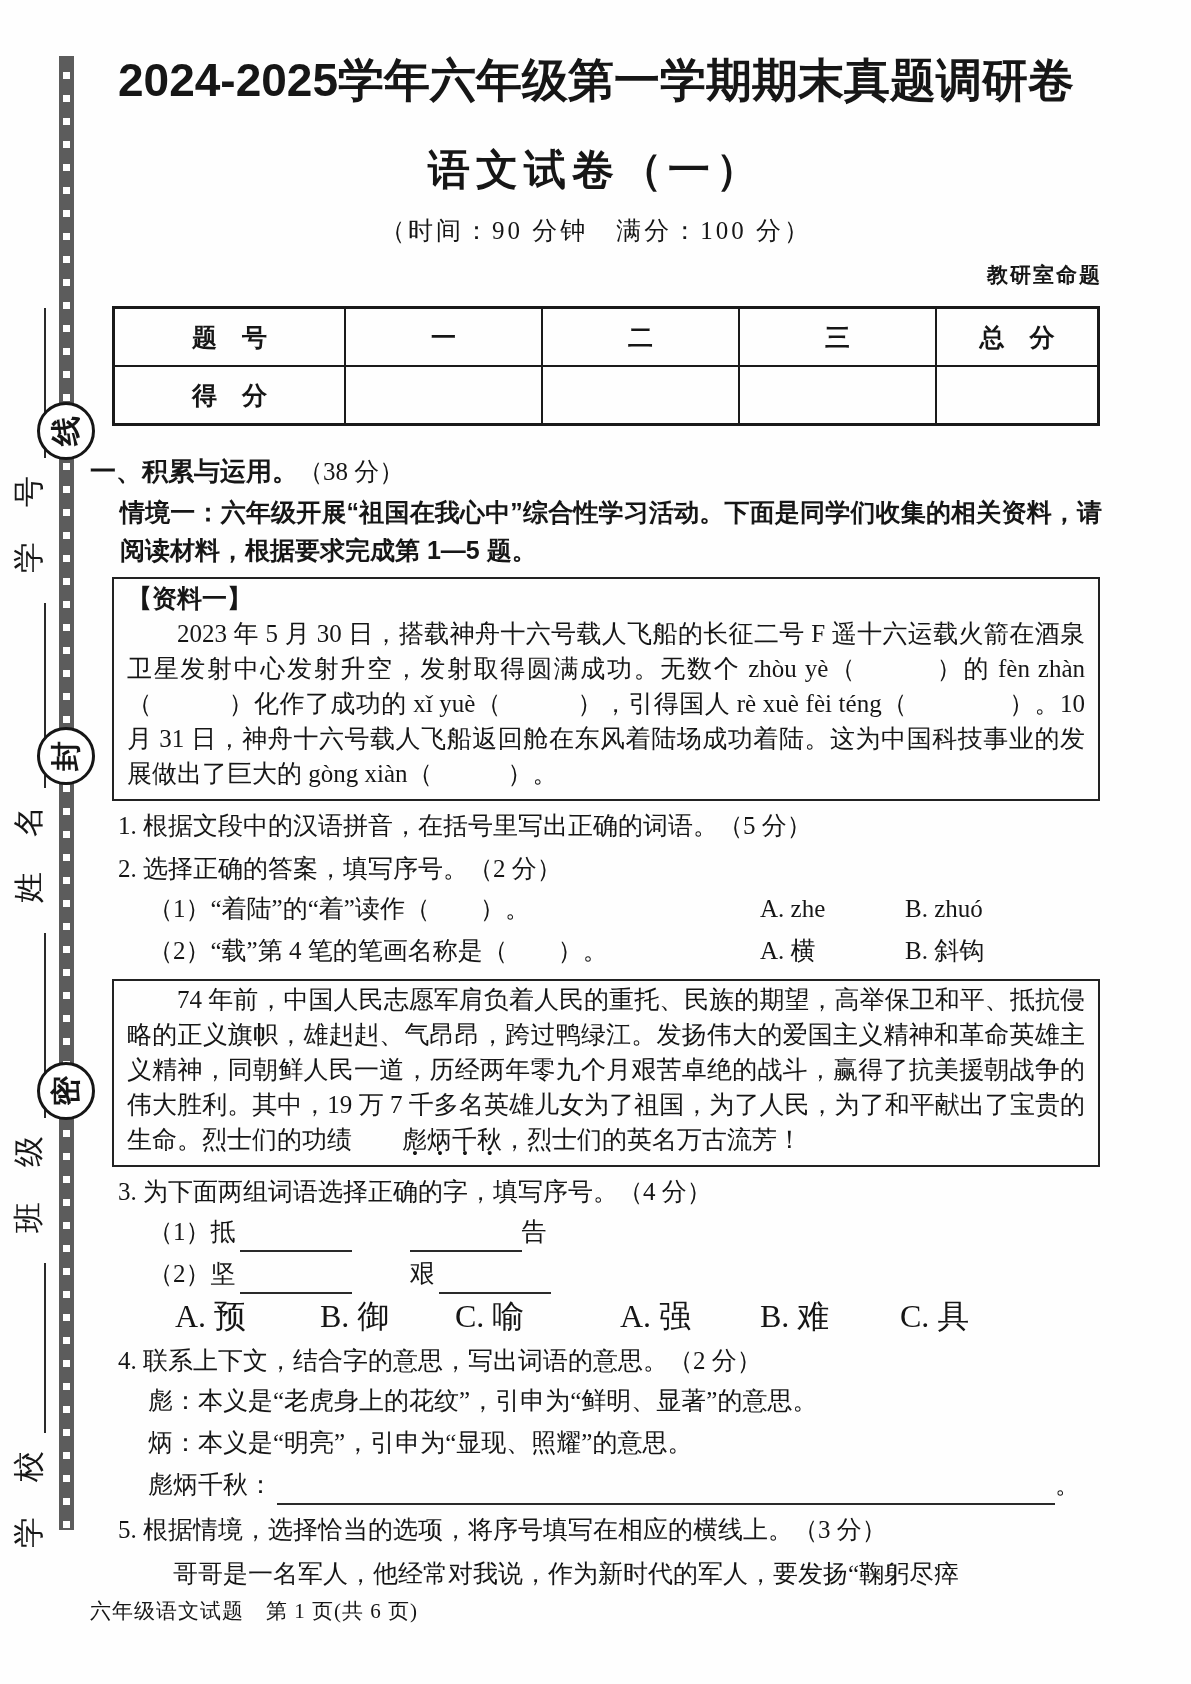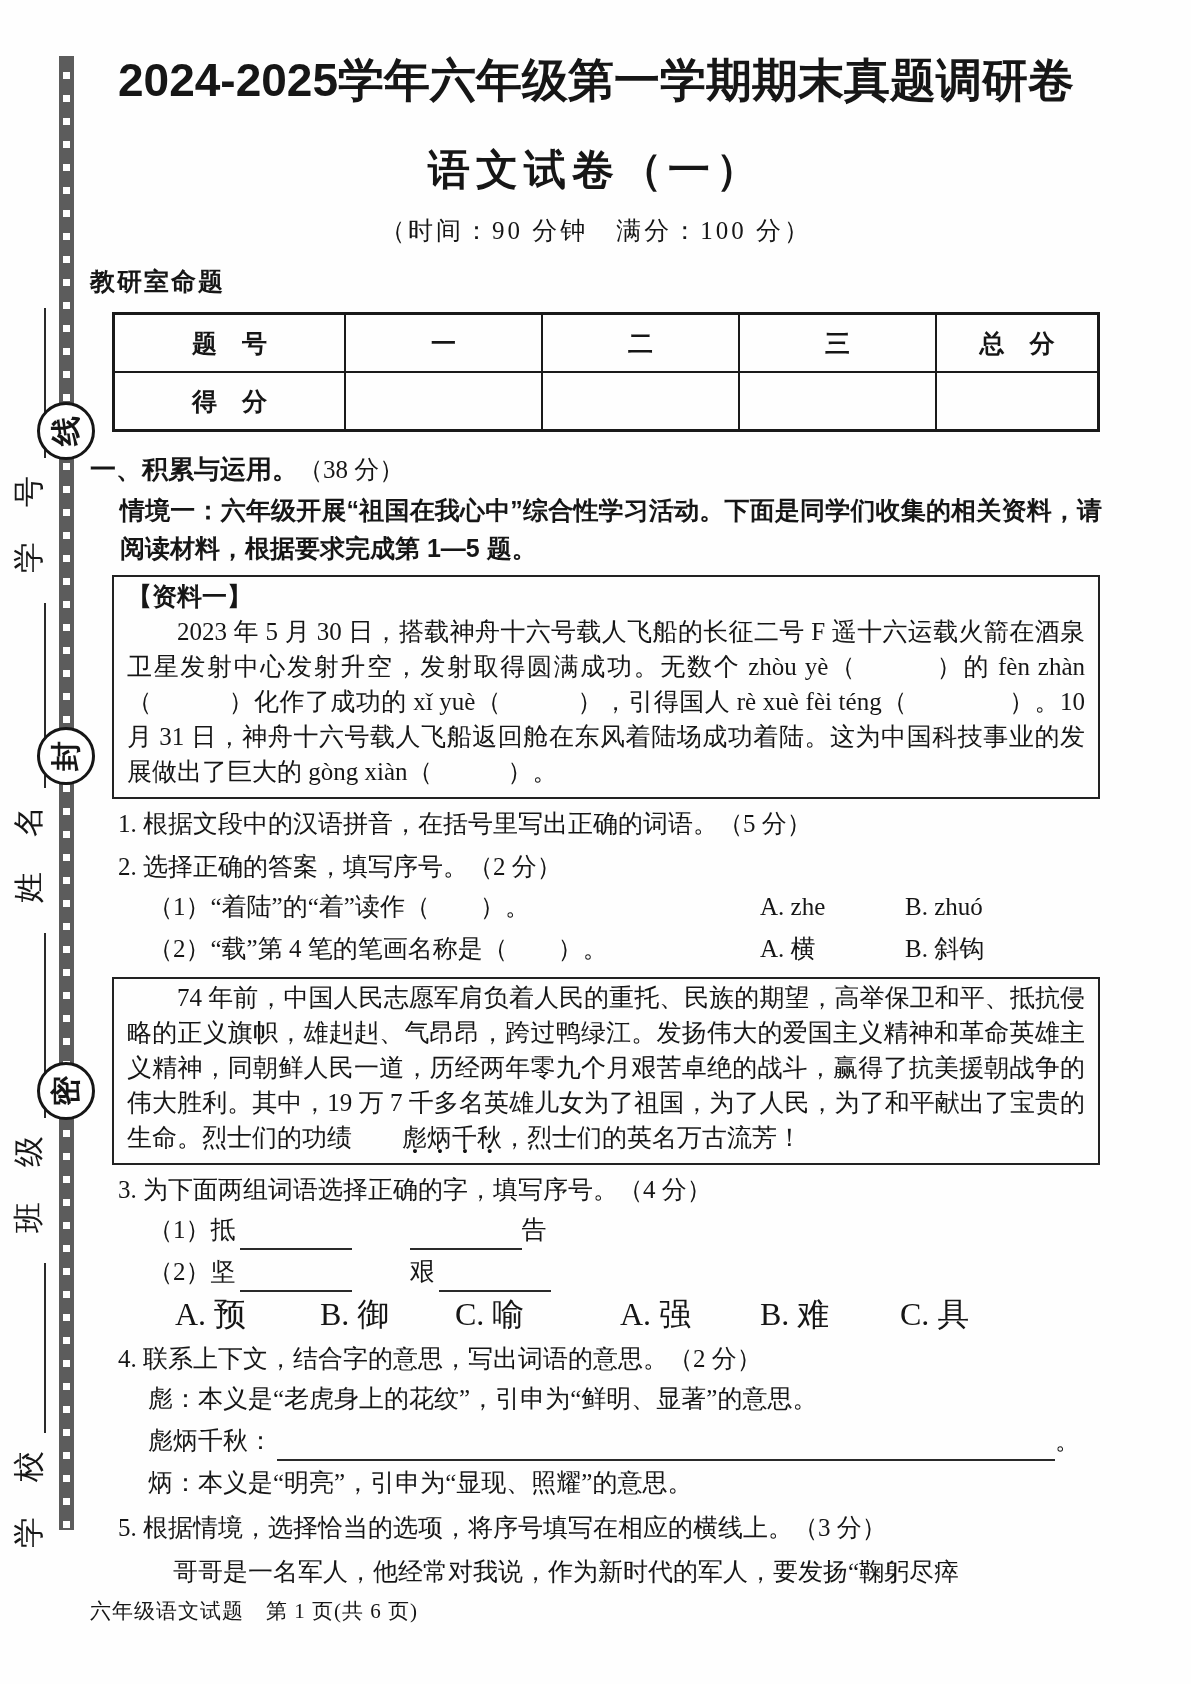--- a/index.html
+++ b/index.html
@@ -27,30 +27,30 @@
     font-size:31px;display:flex;align-items:center;}
   .seal-label{letter-spacing:2px;margin-right:16px;}
   .seal-blank{display:inline-block;height:1em;border-bottom:2px solid #2a2a2a;margin-right:30px;}
   .sb1{width:170px;} .sb2{width:185px;} .sb3{width:185px;} .sb4{width:150px;}
 
   
   .content{position:absolute;left:90px;top:0;width:1012px;}
   .page-title{margin:52px 0 0 0;text-align:center;font-size:46px;line-height:56px;letter-spacing:0px;}
   .paper-subtitle{margin:38px 0 12px 0;text-align:center;font-size:42px;line-height:48px;letter-spacing:6px;}
   .meta-line{margin-top:22px;text-align:center;font-size:25px;line-height:30px;letter-spacing:3px;}
-  .setter-line{margin-top:18px;text-align:left;font-size:25px;line-height:34px;letter-spacing:2px;}
+  .setter-line{margin-top:12px;text-align:right;font-size:21px;line-height:34px;letter-spacing:2px;}
 
   table.score-table{margin:14px 0 0 22px;width:988px;border-collapse:collapse;table-layout:fixed;}
   table.score-table td{border:2px solid #1a1a1a;text-align:center;font-size:25px;height:54px;}
   table.score-table{border:3px solid #1a1a1a;}
   td.tlabel{font-family:"Liberation Sans","DejaVu Sans",sans-serif;font-weight:bold;}
   tr.hdr td{font-family:"Liberation Sans","DejaVu Sans",sans-serif;font-weight:bold;}
   col.c0{width:23.5%;} col.c1{width:20%;} col.c2{width:20%;} col.c3{width:20%;} col.c4{width:16.5%;}
 
-  .sec-heading{margin:20px 0 0 0;font-size:26px;line-height:34px;}
+  .sec-heading{margin:28px 0 0 0;font-size:26px;line-height:34px;}
   .sec-heading .score{font-family:"Liberation Serif",serif;font-weight:normal;font-size:25px;}
   .intro{margin:4px 0 0 30px;font-size:25px;line-height:38px;text-align:justify;}
 
   .material{margin:8px 0 0 22px;width:958px;border:2px solid #222;padding:1px 13px 8px 13px;}
   .mat-label{font-size:25px;line-height:36px;}
   .mat-body{margin:0;font-size:25px;line-height:35px;text-align:justify;text-indent:2em;}
 
   .q{margin:6px 0 0 28px;font-size:25px;line-height:37px;}
   .q-sub{position:relative;margin:2px 0 0 58px;font-size:25px;line-height:40px;}
   .optA{position:absolute;left:612px;} .optB{position:absolute;left:757px;}
@@ -169,24 +169,24 @@
       <span class="o0">A. 预</span>
       <span class="o1">B. 御</span>
       <span class="o2">C. 喻</span>
       <span class="o3">A. 强</span>
       <span class="o4">B. 难</span>
       <span class="o5">C. 具</span>
     </div>
 
     <div class="q">4. 联系上下文，结合字的意思，写出词语的意思。（2 分）</div>
     <div class="q-sub">彪：本义是“老虎身上的花纹”，引申为“鲜明、显著”的意思。</div>
+    <div class="q-sub">炳：本义是“明亮”，引申为“显现、照耀”的意思。</div>
     <div class="q-sub">
       <span>彪炳千秋：</span><span class="blank bl-long"></span><span>。</span>
     </div>
-    <div class="q-sub">炳：本义是“明亮”，引申为“显现、照耀”的意思。</div>
 
     <div class="q">5. 根据情境，选择恰当的选项，将序号填写在相应的横线上。（3 分）</div>
     <p class="q5-para">哥哥是一名军人，他经常对我说，作为新时代的军人，要发扬“鞠躬尽瘁</p>
 
   </div>
 
   <div class="page-footer">六年级语文试题　第 1 页(共 6 页)</div>
 </div>
 
 </body></html>

